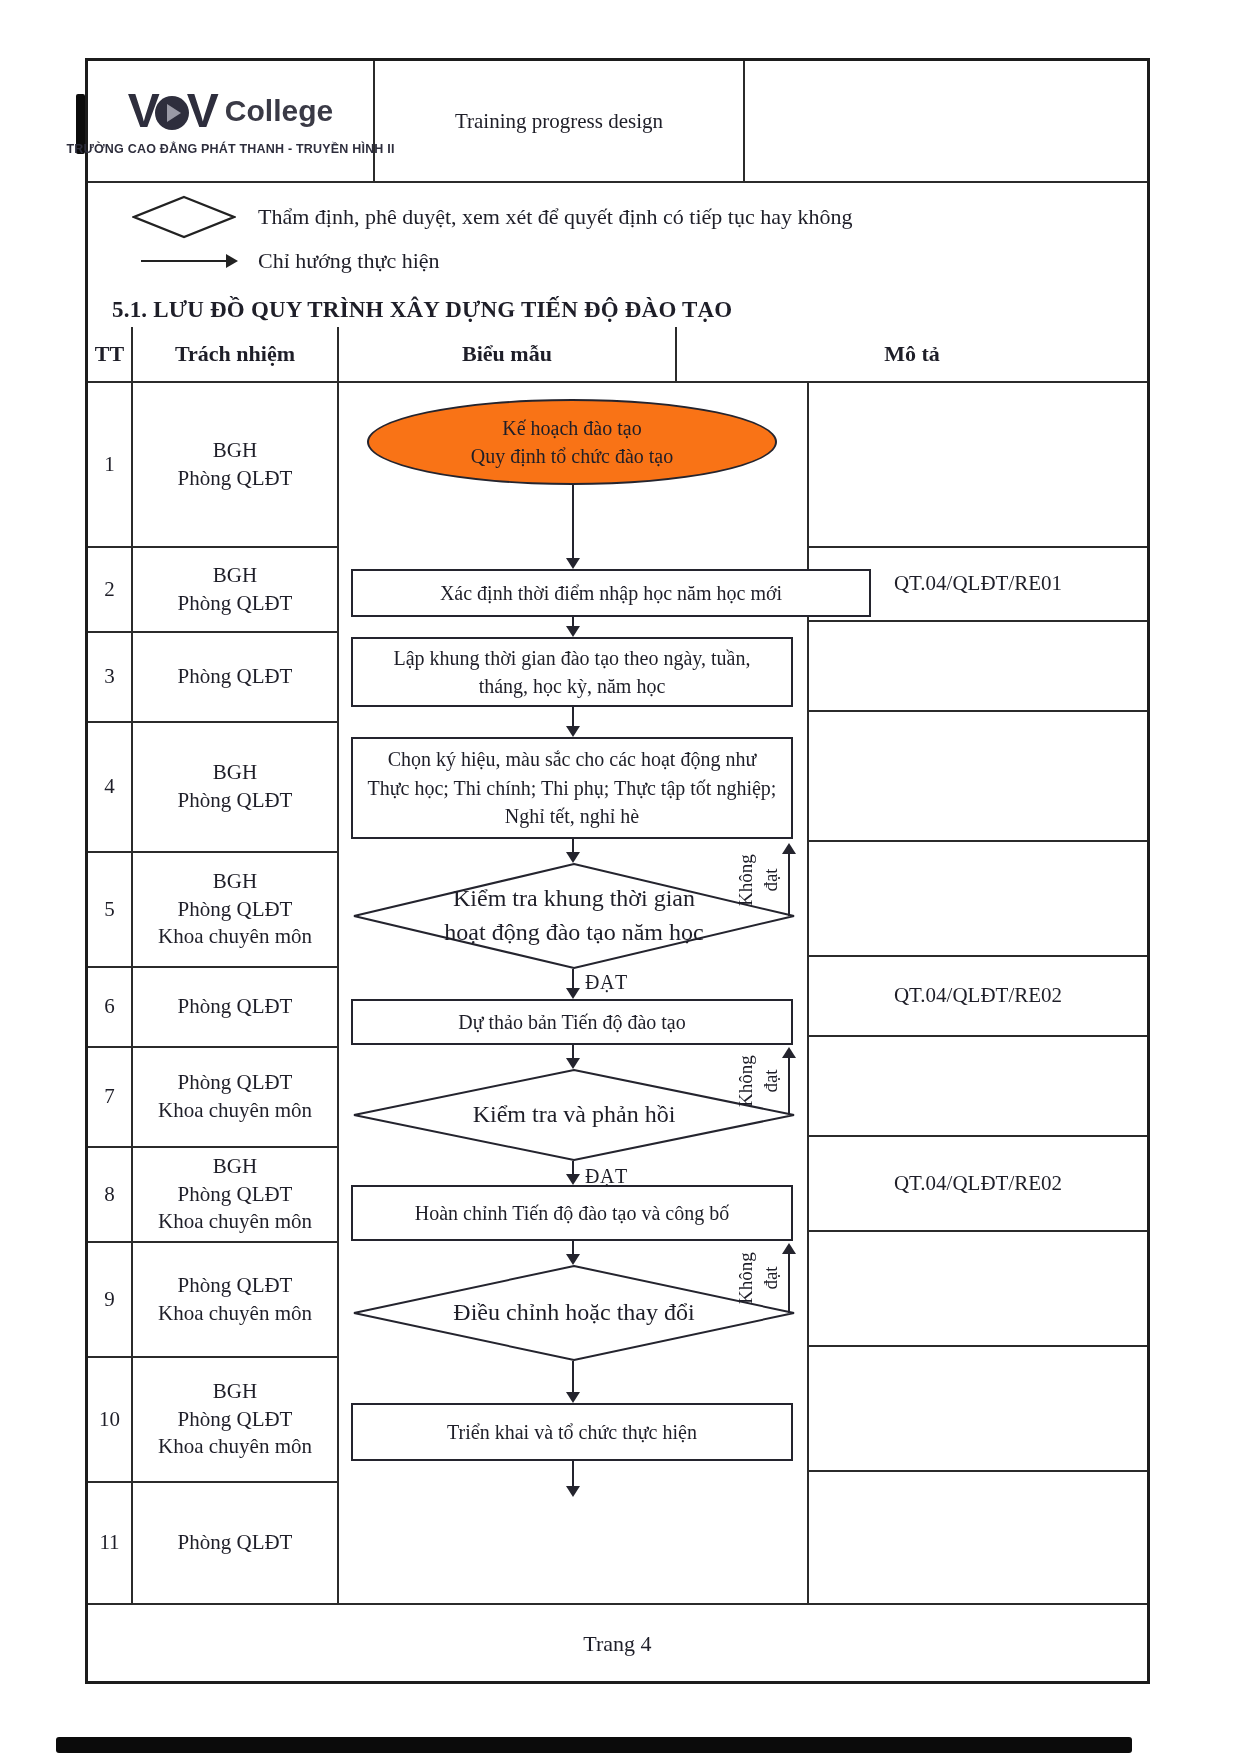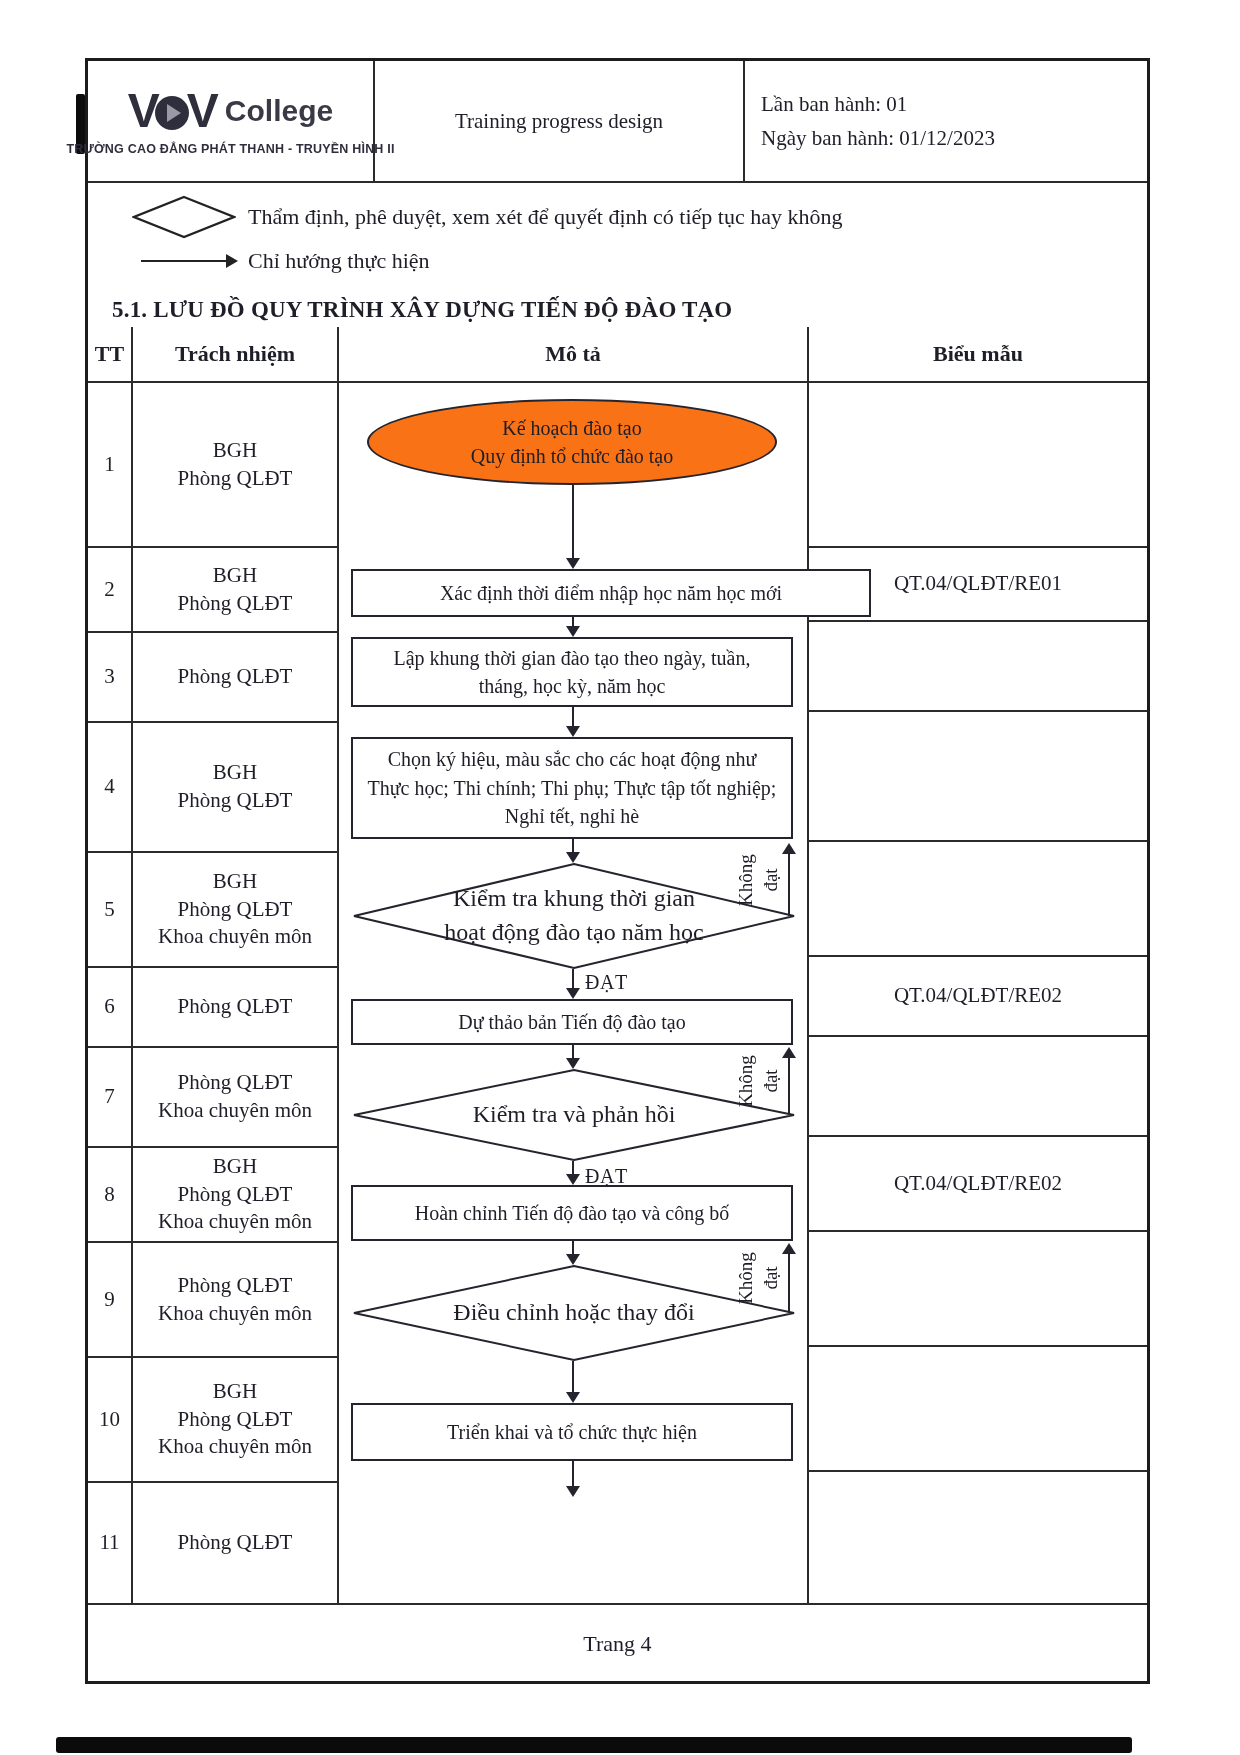--- a/index.html
+++ b/index.html
@@ -20,21 +20,21 @@
   .logo-college{font-size:30px;font-weight:700;color:#3a3a46;margin-left:9px;letter-spacing:0;}
   .logo-sub{margin-top:7px;font-family:"Liberation Sans","DejaVu Sans",sans-serif;font-size:12.5px;font-weight:700;color:#2e2e3d;letter-spacing:.2px;white-space:nowrap;}
   .hdr-title{width:370px;border-right:2px solid #2b2b2b;box-sizing:border-box;display:flex;flex-direction:column;}
   .hdr-title .t1{height:70px;border-bottom:2px solid #2b2b2b;display:flex;flex-direction:column;align-items:center;justify-content:center;font-weight:700;font-size:23px;line-height:1.25;}
   .hdr-title .t2{flex:1;display:flex;align-items:center;justify-content:center;font-size:21px;}
   .hdr-meta{flex:1;display:flex;flex-direction:column;justify-content:center;padding-left:16px;font-size:21px;gap:9px;}
   
   .legend{height:144px;box-sizing:border-box;padding:12px 0 0 44px;display:flex;flex-direction:column;}
   .lg-row{display:flex;align-items:center;height:44px;}
   .lg-sym{width:104px;display:flex;justify-content:center;align-items:center;}
-  .lg-text{margin-left:12px;font-size:22px;}
+  .lg-text{margin-left:22px;font-size:22px;}
   .lg-arrow{position:relative;width:86px;height:2px;background:#222;}
   .lg-arrow::after{content:"";position:absolute;right:-11px;top:-6px;border-top:7px solid transparent;border-bottom:7px solid transparent;border-left:12px solid #222;}
   .sec-heading{margin:14px 0 0 -20px;font-size:23px;font-weight:700;letter-spacing:.2px;}
   
   .tbl{border-top:0;}
   .thead{display:flex;height:56px;border-bottom:2px solid #2b2b2b;box-sizing:border-box;}
   .th{display:flex;align-items:center;justify-content:center;font-weight:700;font-size:22px;box-sizing:border-box;border-right:2px solid #2b2b2b;}
   .th:last-child{border-right:0;}
   .w-tt{width:45px;} .w-resp{width:206px;} .w-flow{width:470px;} .w-form{flex:1;}
   .tbody{display:flex;height:1220px;}
@@ -74,24 +74,20 @@
           <span class="logo-v">V</span>
           <span class="logo-o"></span>
           <span class="logo-v">V</span>
           <span class="logo-college">College</span>
         </div>
         <div class="logo-sub">TRƯỜNG CAO ĐẲNG PHÁT THANH - TRUYỀN HÌNH II</div>
       </div>
       <div class="hdr-title">
         <div class="t2">Training progress design</div>
       </div>
-      <div class="hdr-meta">
-        <div>Lần ban hành: 01</div>
-        <div>Ngày ban hành: 01/12/2023</div>
-      </div>
     </div>
 
     <div class="legend">
       <div class="lg-row">
         <span class="lg-sym">
           <svg width="104" height="44" viewBox="0 0 104 44">
               <polygon points="52,2 102,22 52,42 2,22" fill="none" stroke="#222" stroke-width="2.2"></polygon>
             </svg>
         </span>
         <span class="lg-text">Thẩm định, phê duyệt, xem xét để quyết định có tiếp tục hay không</span>
@@ -102,22 +98,22 @@
           </span>
         <span class="lg-text">Chỉ hướng thực hiện</span>
       </div>
       <div class="sec-heading">5.1. LƯU ĐỒ QUY TRÌNH XÂY DỰNG TIẾN ĐỘ ĐÀO TẠO</div>
     </div>
 
     <div class="tbl">
       <div class="thead">
         <div class="th w-tt">TT</div>
         <div class="th w-resp">Trách nhiệm</div>
+        <div class="th w-form">Biểu mẫu</div>
         <div class="th w-flow">Mô tả</div>
-        <div class="th w-form">Biểu mẫu</div>
       </div>
       <div class="tbody">
         <div class="col w-tt" id="col-tt">
             <div class="cell" style="height: 165px;">1</div>
             <div class="cell" style="height: 85px;">2</div>
             <div class="cell" style="height: 90px;">3</div>
             <div class="cell" style="height: 130px;">4</div>
             <div class="cell" style="height: 115px;">5</div>
             <div class="cell" style="height: 80px;">6</div>
             <div class="cell" style="height: 100px;">7</div>

